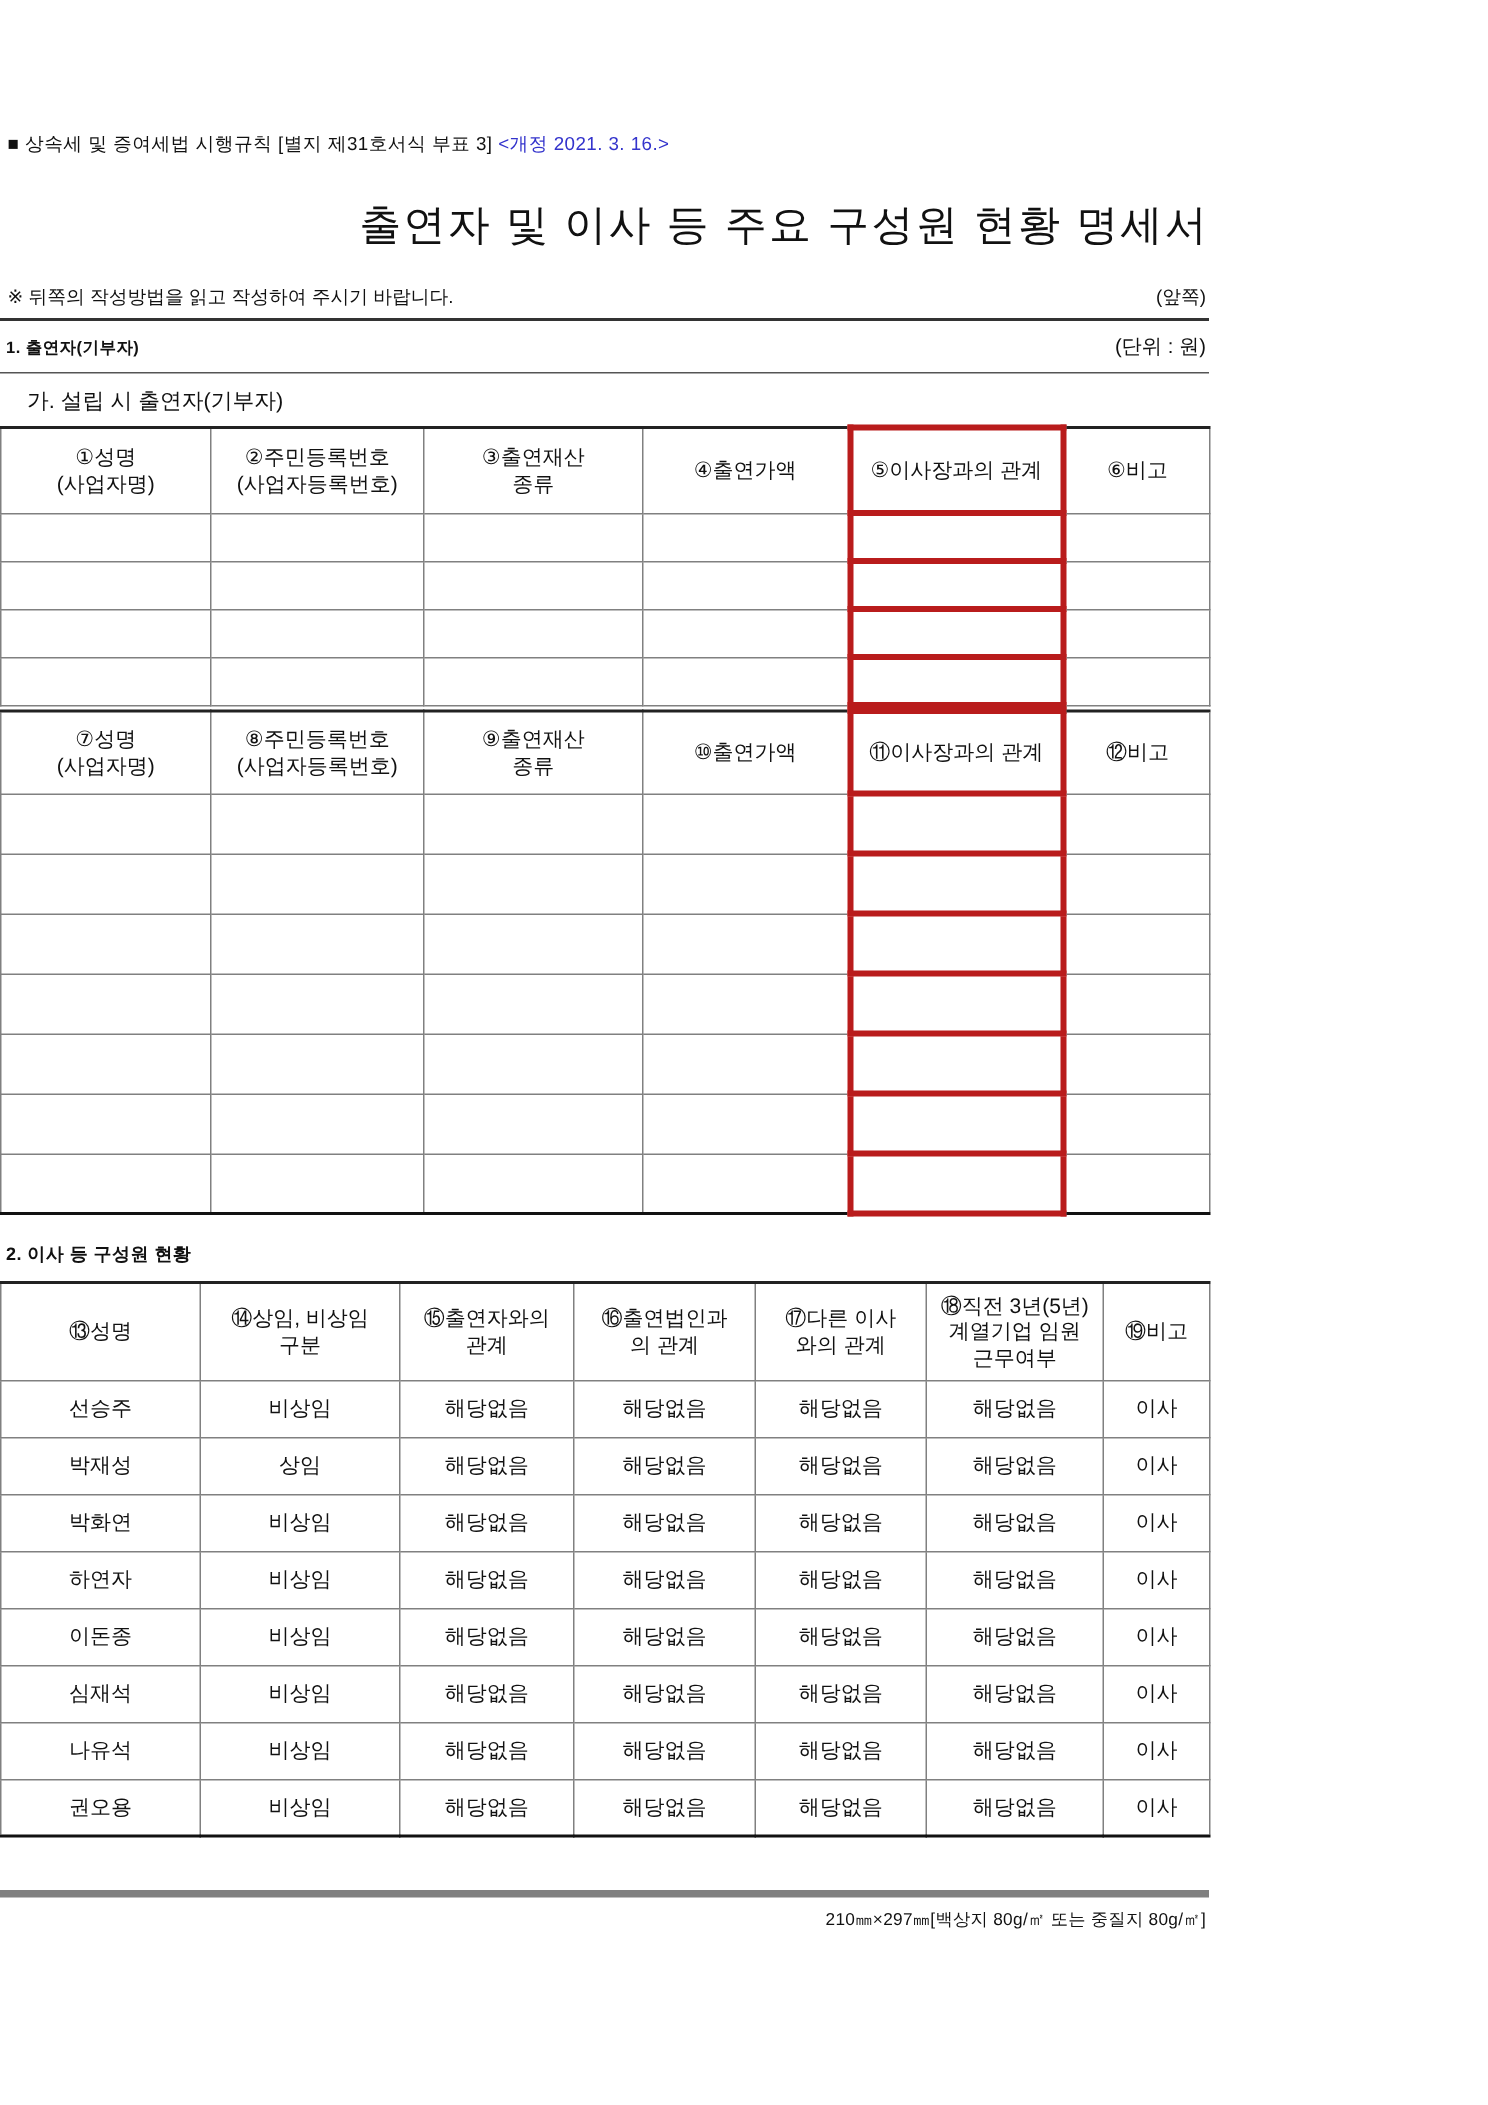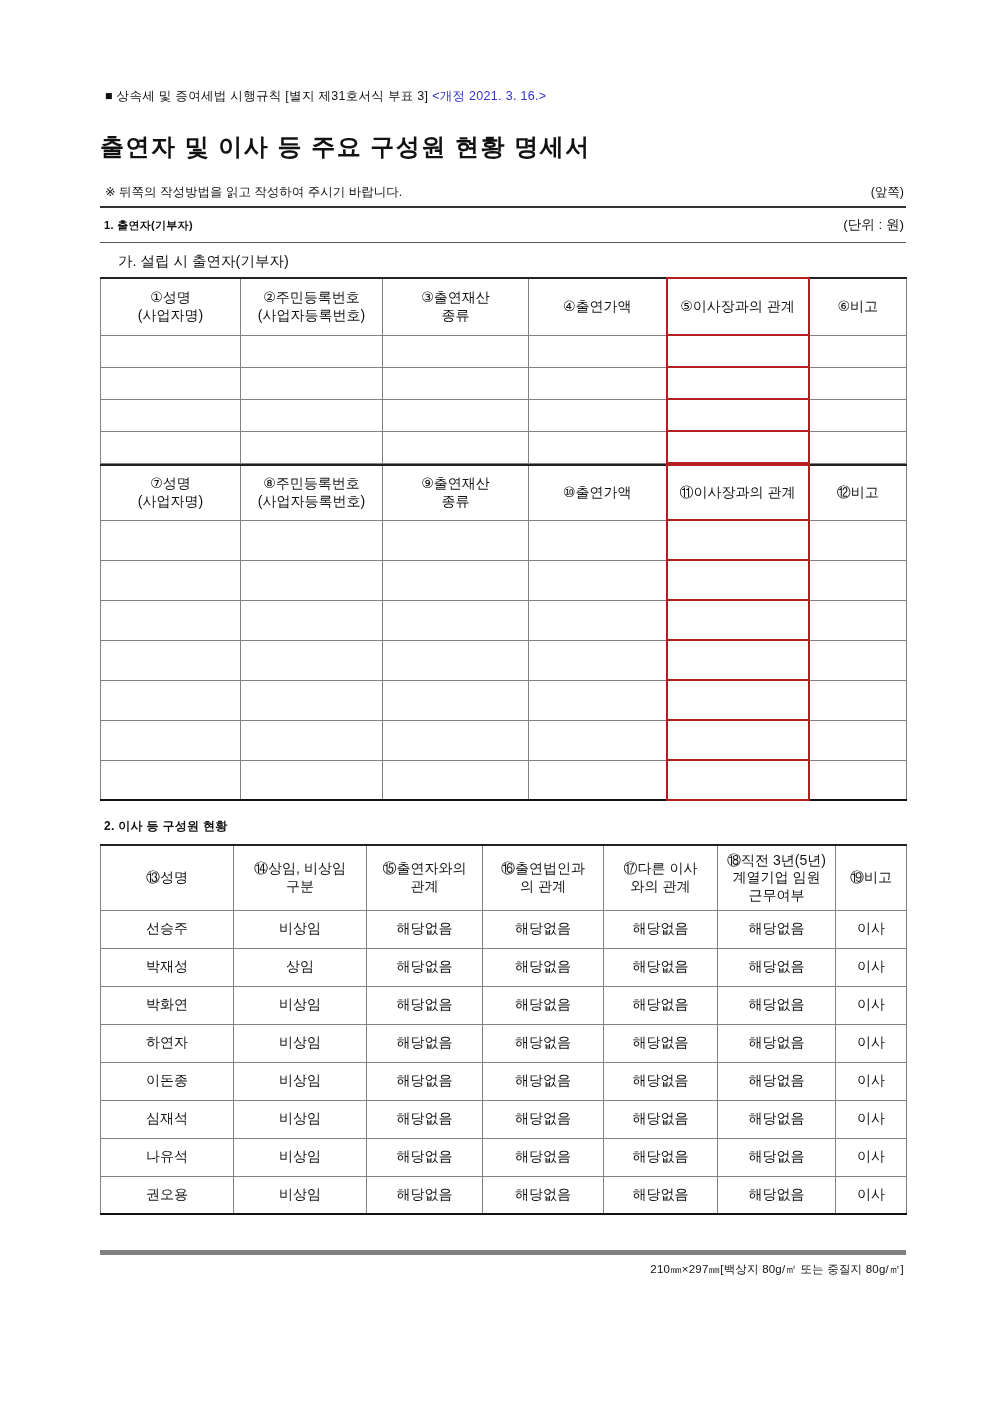--- a/index.html
+++ b/index.html
@@ -1,25 +1,25 @@
 <!DOCTYPE html>
 <html lang="ko"><head>
 <meta charset="utf-8">
 <style>
   html,body { margin:0; padding:0; }
   body {
     width:992px; height:1403px; background:#ffffff; overflow:hidden;
     font-family:"Liberation Sans","DejaVu Sans",sans-serif; color:#111;
   }
-  .sheet { position:relative; width:806px; margin-left:100px; padding-top:88px; }
+  .sheet { position:relative; width:806px; padding-top:88px; }
 
   .reg-note { font-size:12.5px; letter-spacing:.3px; padding-left:5px; white-space:nowrap; }
   .reg-note .rev { color:#3333cc; }
 
-  .form-title { text-align:left; font-size:24px; font-weight:bold; letter-spacing:1.5px; margin-top:26px; }
+  .form-title { text-align:right; font-size:28px; font-weight:normal; letter-spacing:1.5px; margin-top:26px; }
 
   .note-row { display:flex; justify-content:space-between; align-items:center;
               font-size:12.5px; margin-top:21px; padding:0 2px 5px 5px; }
 
   .rule-thick { border-top:2px solid #333; }
   .rule-thin  { border-top:1px solid #555; }
 
   .sec-row { display:flex; justify-content:space-between; align-items:center; padding:8px 2px 8px 4px; }
   .sec-heading { font-size:11px; font-weight:bold; letter-spacing:.3px; }
   .unit { font-size:13.5px; }
@@ -33,21 +33,21 @@
 
   .t1 thead tr { height:57px; }
   .t1 tbody tr { height:32px; }
   .t2 thead tr { height:55px; }
   .t2 tbody tr { height:40px; }
   .t2 { border-bottom:2px solid #111; }
   .t3 thead tr { height:65px; }
   .t3 tbody tr { height:38px; }
   .t3 { border-bottom:2px solid #111; }
 
-  .em { border:2px solid #b91c1c; }
+  .em { border:4px solid #b91c1c; }
 
   .sec2-heading { font-size:12px; font-weight:bold; padding:17px 0 9px 4px; letter-spacing:.3px; }
 
   .footer-bar { height:5px; background:#808080; margin-top:35px; }
   .footer-text { text-align:right; font-size:11.5px; margin-top:7px; padding-right:2px; letter-spacing:.2px; }
 </style>
 </head>
 <body>
 
 <div class="sheet">

